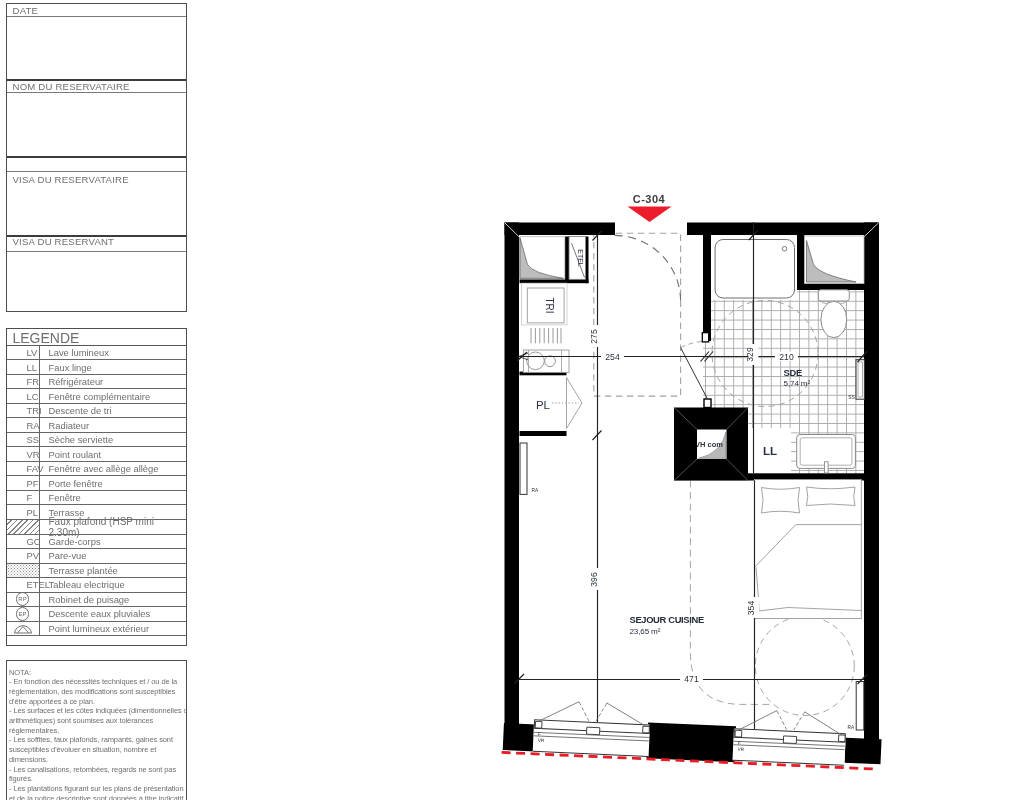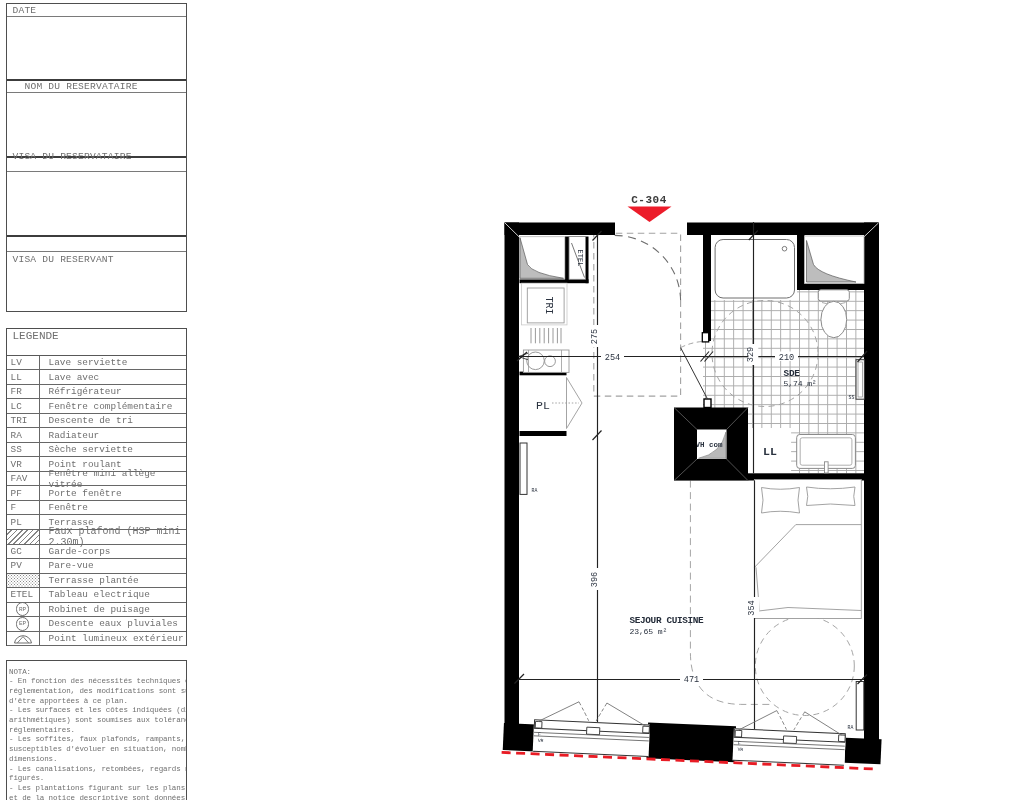--- a/index.html
+++ b/index.html
@@ -1,57 +1,57 @@
 <!DOCTYPE html>
 <html><head>
 <meta charset="utf-8">
 <style>
   html,body{margin:0;padding:0;background:#fff;}
   #page{position:relative;width:1013px;height:800px;overflow:hidden;background:#fff;
-        font-family:Liberation Mono, monospace;}
+        font-family:Liberation Sans, sans-serif;}
   .box{position:absolute;border:1px solid #4e4e4e;background:#fff;box-sizing:border-box;}
   .ht{position:absolute;left:6px;font-size:9.6px;color:#6f6f6f;letter-spacing:.2px;}
   .hl{position:absolute;left:0;right:0;height:1px;background:#7a7a7a;}
   .hl2{position:absolute;left:0;right:0;height:2px;background:#3c3c3c;}
   .leg-row{position:relative;height:14.53px;border-bottom:1px solid #676767;box-sizing:border-box;
            font-size:9.4px;color:#6f6f6f;}
   .leg-ab{position:absolute;left:0;top:0;bottom:0;width:33px;border-right:1px solid #676767;
-          display:flex;align-items:center;justify-content:flex-start;padding-left:4px;box-sizing:border-box;}
+          display:flex;align-items:center;justify-content:flex-start;padding-left:20px;box-sizing:border-box;}
   .leg-tx{position:absolute;left:42px;top:0;bottom:0;display:flex;align-items:center;}
   #nota{position:absolute;left:5.5px;top:660px;width:181px;height:160px;border:1px solid #4e4e4e;
         box-sizing:border-box;font-size:7.5px;line-height:9.7px;color:#707070;padding:6.5px 0 0 2.5px;
         letter-spacing:-0.1px;white-space:nowrap;overflow:hidden;}
 </style>
 </head>
 <body>
 <div id="page">
 
   <div class="box" style="left:5.5px;top:2.5px;width:181px;height:309px;border-width:1px;">
     <div class="ht" style="top:1px;">DATE</div>
     <div class="hl" style="top:12.9px;"></div>
     <div class="hl2" style="top:75.5px;"></div>
-    <div class="ht" style="top:77.3px;margin-left:12px;">NOM DU RESERVATAIRE</div>
+    <div class="ht" style="top:77.3px;">NOM DU RESERVATAIRE</div>
     <div class="hl" style="top:88.7px;"></div>
     <div class="hl2" style="top:152.5px;"></div>
-    <div class="ht" style="top:147px;">VISA DU RESERVATAIRE</div>
+    <div class="ht" style="top:170px;">VISA DU RESERVATAIRE</div>
     <div class="hl" style="top:167.3px;"></div>
     <div class="hl2" style="top:231px;"></div>
-    <div class="ht" style="top:250px;text-align:right;">VISA DU RESERVANT</div>
+    <div class="ht" style="top:232px;text-align:right;">VISA DU RESERVANT</div>
     <div class="hl" style="top:247.3px;"></div>
   </div>
 
   <div class="box" id="legend" style="left:5.5px;top:327.5px;width:181px;height:318.5px;">
-    <div style="font-size:11px;color:#6f6f6f;padding:1px 0 14px 6px;height:11.3px;border-bottom:1px solid #585858;">LEGENDE</div>
+    <div style="font-size:14px;color:#6f6f6f;padding:1px 0 4px 6px;height:11.3px;border-bottom:1px solid #585858;">LEGENDE</div>
     <div class="leg-row">
         <div class="leg-ab">LV</div>
-        <div class="leg-tx">Lave serviette</div>
+        <div class="leg-tx">Lave lumineux</div>
       </div>
     <div class="leg-row">
         <div class="leg-ab">LL</div>
-        <div class="leg-tx">Lave avec</div>
+        <div class="leg-tx">Faux linge</div>
       </div>
     <div class="leg-row">
         <div class="leg-ab">FR</div>
         <div class="leg-tx">Réfrigérateur</div>
       </div>
     <div class="leg-row">
         <div class="leg-ab">LC</div>
         <div class="leg-tx">Fenêtre complémentaire</div>
       </div>
     <div class="leg-row">
@@ -65,21 +65,21 @@
     <div class="leg-row">
         <div class="leg-ab">SS</div>
         <div class="leg-tx">Sèche serviette</div>
       </div>
     <div class="leg-row">
         <div class="leg-ab">VR</div>
         <div class="leg-tx">Point roulant</div>
       </div>
     <div class="leg-row">
         <div class="leg-ab">FAV</div>
-        <div class="leg-tx">Fenêtre mini allège vitrée</div>
+        <div class="leg-tx">Fenêtre avec allège allège</div>
       </div>
     <div class="leg-row">
         <div class="leg-ab">PF</div>
         <div class="leg-tx">Porte fenêtre</div>
       </div>
     <div class="leg-row">
         <div class="leg-ab">F</div>
         <div class="leg-tx">Fenêtre</div>
       </div>
     <div class="leg-row">

